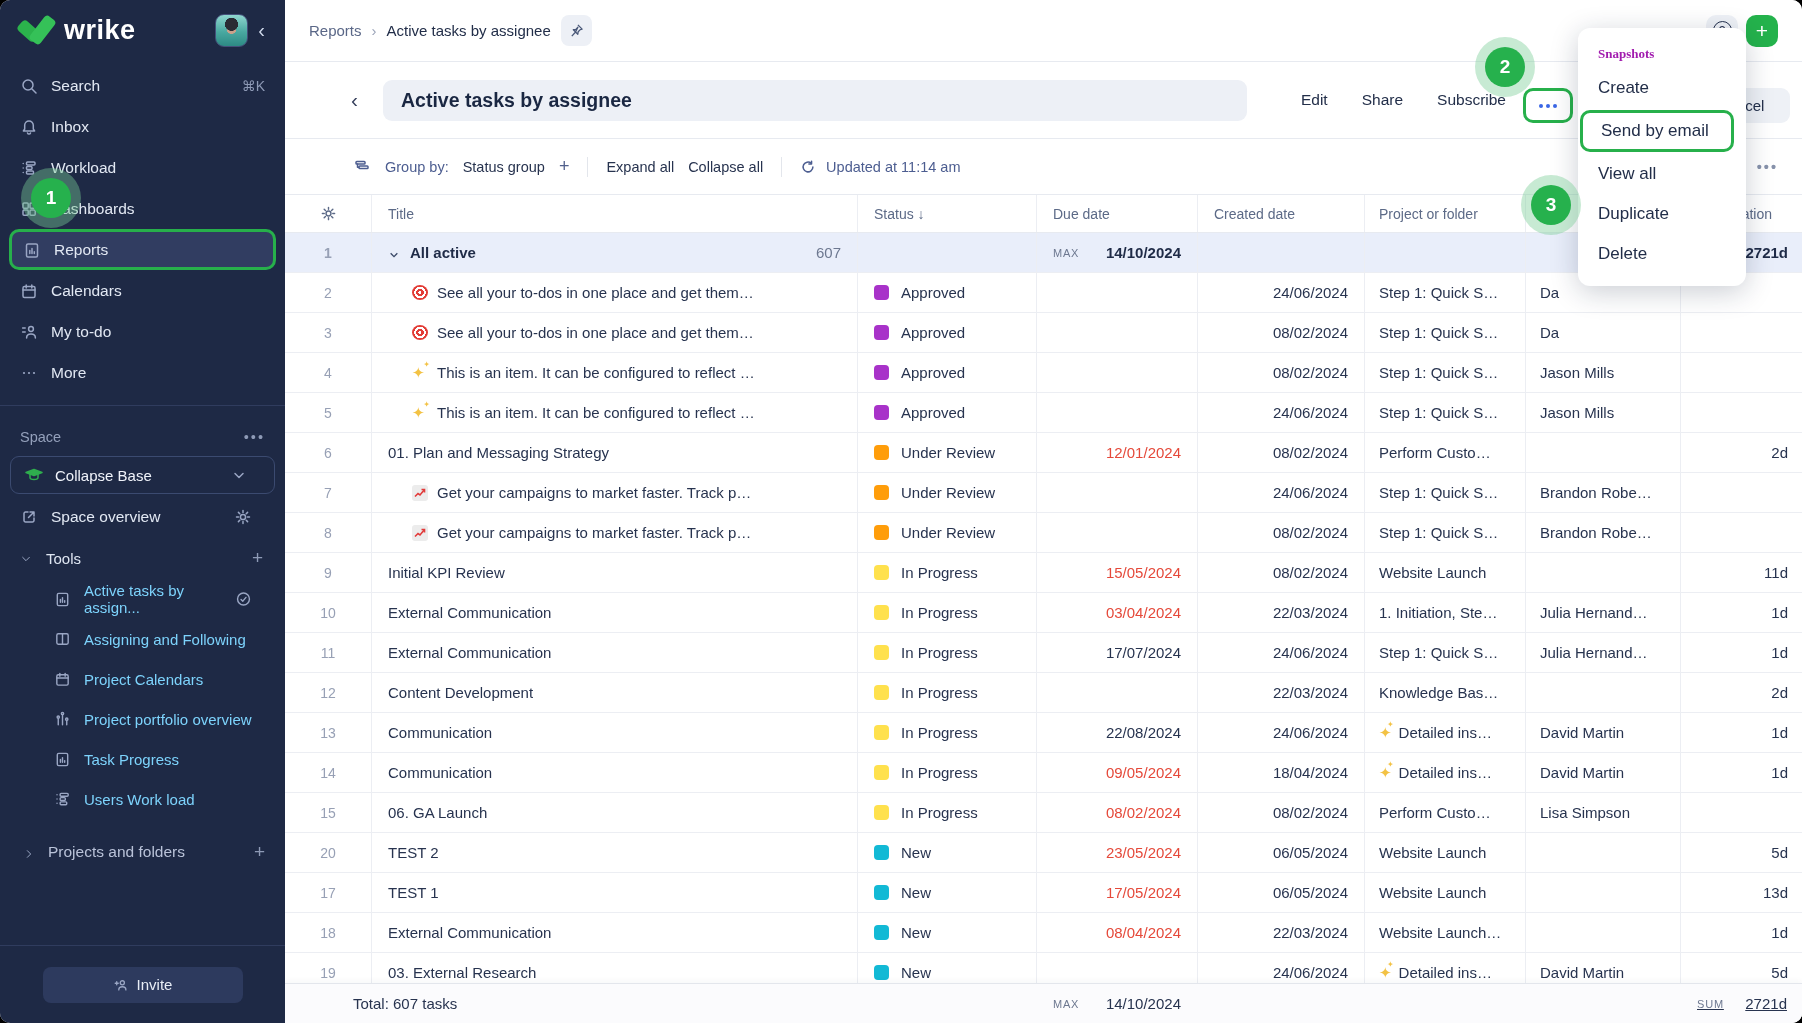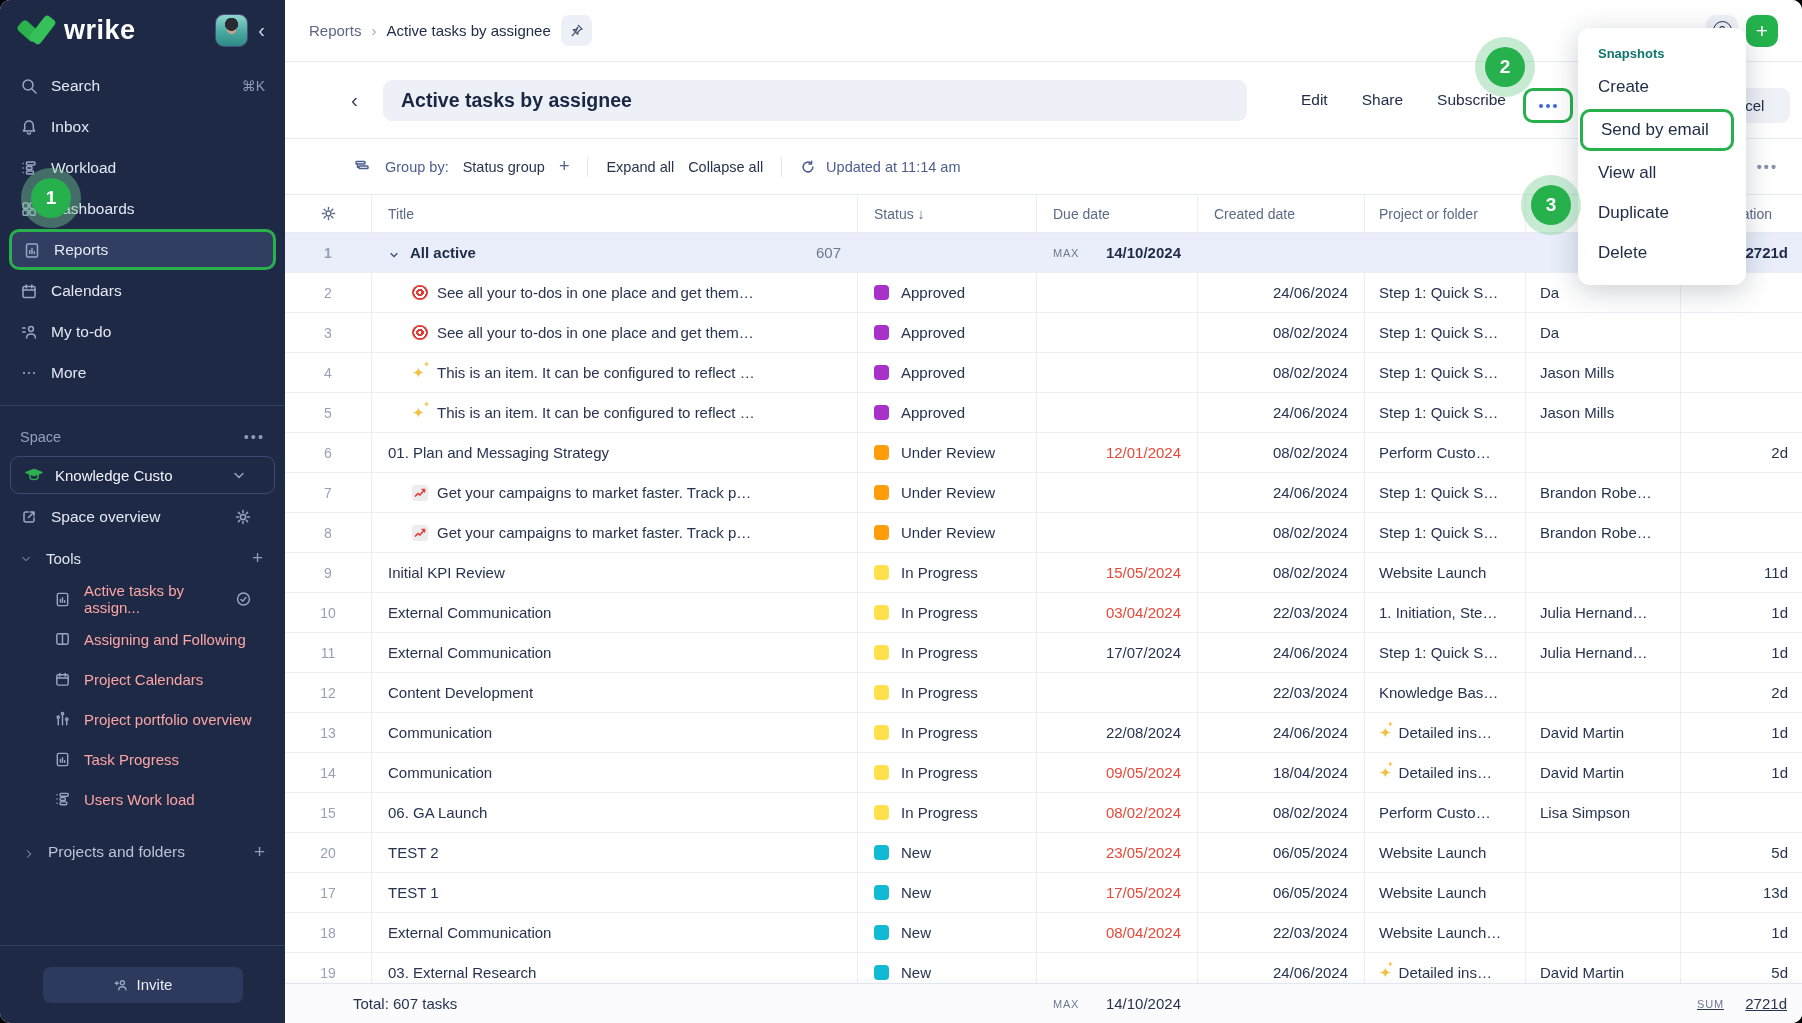--- a/index.html
+++ b/index.html
@@ -25,21 +25,21 @@
   .sb-item { position:relative; display:flex; align-items:center; height:41px; padding:0 20px; font-size:15.5px; color:#e2e8f3; cursor:pointer; }
   .sb-item .ic { margin-right:13px; flex:0 0 18px; }
   .sb-item .right { margin-left:auto; color:#8e9ab6; font-size:14px; }
   .sb-item.active { margin:0 9px; padding:0 11px; height:41px; background:#313d61; border:3px solid #27b04b; border-radius:10px; }
   .sb-div { border-top:1px solid #303c5e; margin:12px 0 14px; }
   .sb-section { display:flex; align-items:center; padding:0 20px; height:34px; color:#94a0bb; font-size:14.5px; }
   .sb-section .right { margin-left:auto; letter-spacing:2px; color:#8e9ab6; }
   .kb-pill { display:flex; align-items:center; margin:2px 10px; height:38px; border:1px solid #3b4a70; border-radius:9px; padding:0 14px; font-size:15px; color:#f0f3fa; cursor:pointer; }
   .kb-pill .ic { margin-right:12px; }
   .kb-pill .right { margin-left:auto; color:#94a0bb; }
-  .tool-item { display:flex; align-items:center; height:40px; padding:0 20px 0 54px; font-size:15px; color:#fca5a5; cursor:pointer; }
+  .tool-item { display:flex; align-items:center; height:40px; padding:0 20px 0 54px; font-size:15px; color:#7dd3fc; cursor:pointer; }
   .tool-item .ic { margin-right:13px; flex:0 0 17px; }
   .tool-item .right { margin-left:auto; }
   .sb-footer { position:absolute; left:0; right:0; bottom:0; height:78px; border-top:1px solid #303c5e; display:flex; align-items:center; justify-content:center; }
   .invite-btn { width:200px; height:36px; background:#2d3a5e; border:none; border-radius:8px; color:#e8edf6; font-size:15px; display:flex; align-items:center; justify-content:center; gap:8px; cursor:pointer; font-family:inherit; }
 
   .ic { width:18px; height:18px; display:inline-block; }
   .ic svg { width:100%; height:100%; stroke:#9aa6c4; fill:none; stroke-width:1.5; stroke-linecap:round; stroke-linejoin:round; }
   .ic.green svg { stroke:#2fae4e; fill:#2fae4e; }
 
   
@@ -108,21 +108,21 @@
   .ti.chart { width:16px; height:16px; }
   .pj-spark { color:#f3c244; margin-right:7px; position:relative; }
   .pj-spark i { position:absolute; font-style:normal; font-size:8px; top:-4px; right:-2px; }
 
   .tfoot { position:absolute; left:0; right:0; bottom:0; height:40px; background:#fbfbfd; border-top:1px solid #e3e6ec; display:flex; font-size:15px; color:#27334f; box-shadow:0 -2px 6px rgba(30,40,70,.04); z-index:15; }
   .tfoot .cell { display:flex; align-items:center; border-right:1px solid transparent; }
   .tfoot .c-lead { flex:0 0 573px; padding-left:68px; }
 
   
   .dropdown { position:absolute; left:1293px; top:28px; width:168px; background:#fff; border-radius:12px; box-shadow:0 6px 28px rgba(20,30,60,.22); padding:10px 0 12px; z-index:40; }
-  .dd-section { padding:8px 20px 6px; font-size:13px; font-weight:bold; color:#0f766e; }
+  .dd-section { padding:8px 20px 6px; font-size:13px; font-weight:bold; color:#a21caf;font-family:Liberation Serif, serif; }
   .dd-item { padding:10px 20px; font-size:17px; color:#222e49; cursor:pointer; }
   .dd-item.hl { border:3px solid #27b04b; border-radius:10px; margin:2px 12px 2px 2px; padding:8px 18px; }
   .badge { position:absolute; width:40px; height:40px; border-radius:50%; background:#26b14d; color:#fff; font-size:19px; font-weight:bold; display:flex; align-items:center; justify-content:center; box-shadow:0 0 0 10px rgba(121,205,149,.42); z-index:45; }
   .b1 { left:31px; top:178px; }
   .b2 { left:1200px; top:47px; }
   .b3 { left:1246px; top:185px; }
 </style>
 </head>
 <body>
 
@@ -211,21 +211,21 @@
 
     <div class="sb-section">
       <span>Space</span>
       <span class="right">•••</span>
     </div>
     <div class="kb-pill">
       <span class="ic green"><svg viewBox="0 0 18 18">
             <path d="M9 3.5l8 3-8 3-8-3z"></path>
             <path d="M5 8.3v3.2c0 1 1.8 2 4 2s4-1 4-2V8.3" fill="none"></path>
           </svg></span>
-      <span>Knowledge Custo</span>
+      <span>Collapse Base</span>
       <span class="right ic"><svg viewBox="0 0 18 18">
             <path d="M5 7.5l4 4 4-4"></path>
           </svg></span>
     </div>
     <div class="sb-item">
       <span class="ic"><svg viewBox="0 0 18 18">
             <path d="M8 4H5.5A1.5 1.5 0 0 0 4 5.5v7A1.5 1.5 0 0 0 5.5 14h7a1.5 1.5 0 0 0 1.5-1.5V10"></path>
             <path d="M10 4h4v4M14 4l-5.5 5.5"></path>
           </svg></span>
       <span>Space overview</span>

